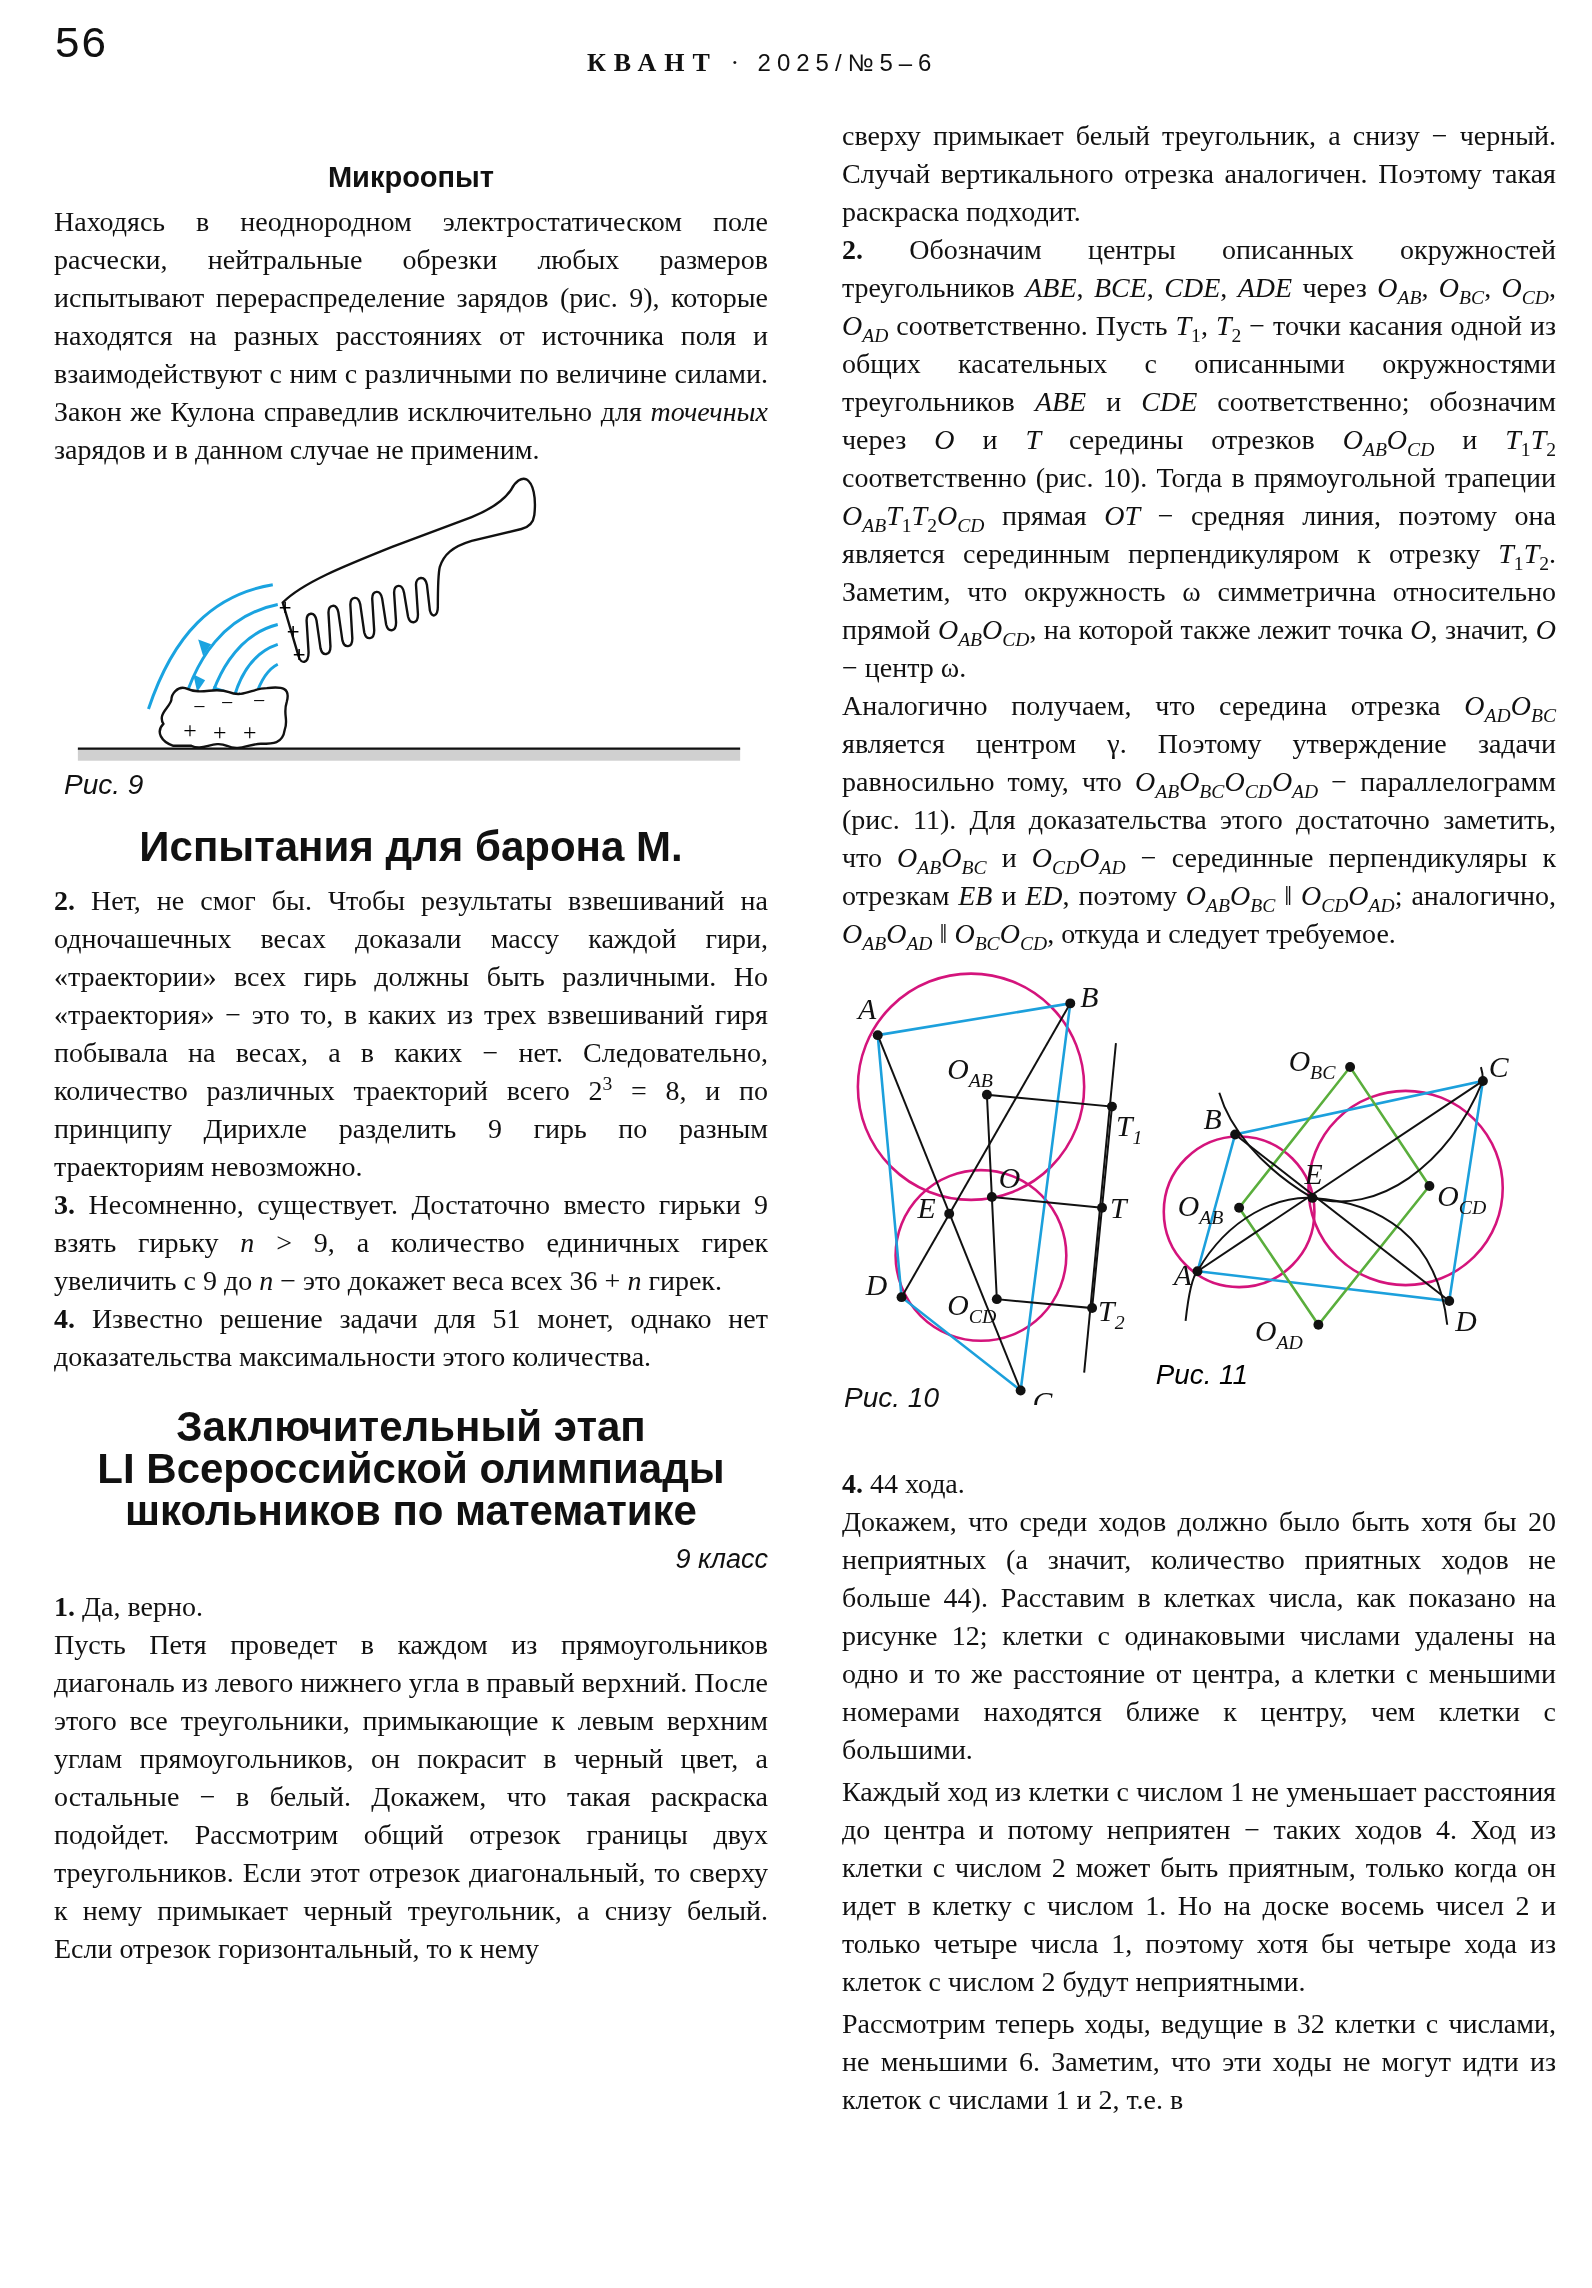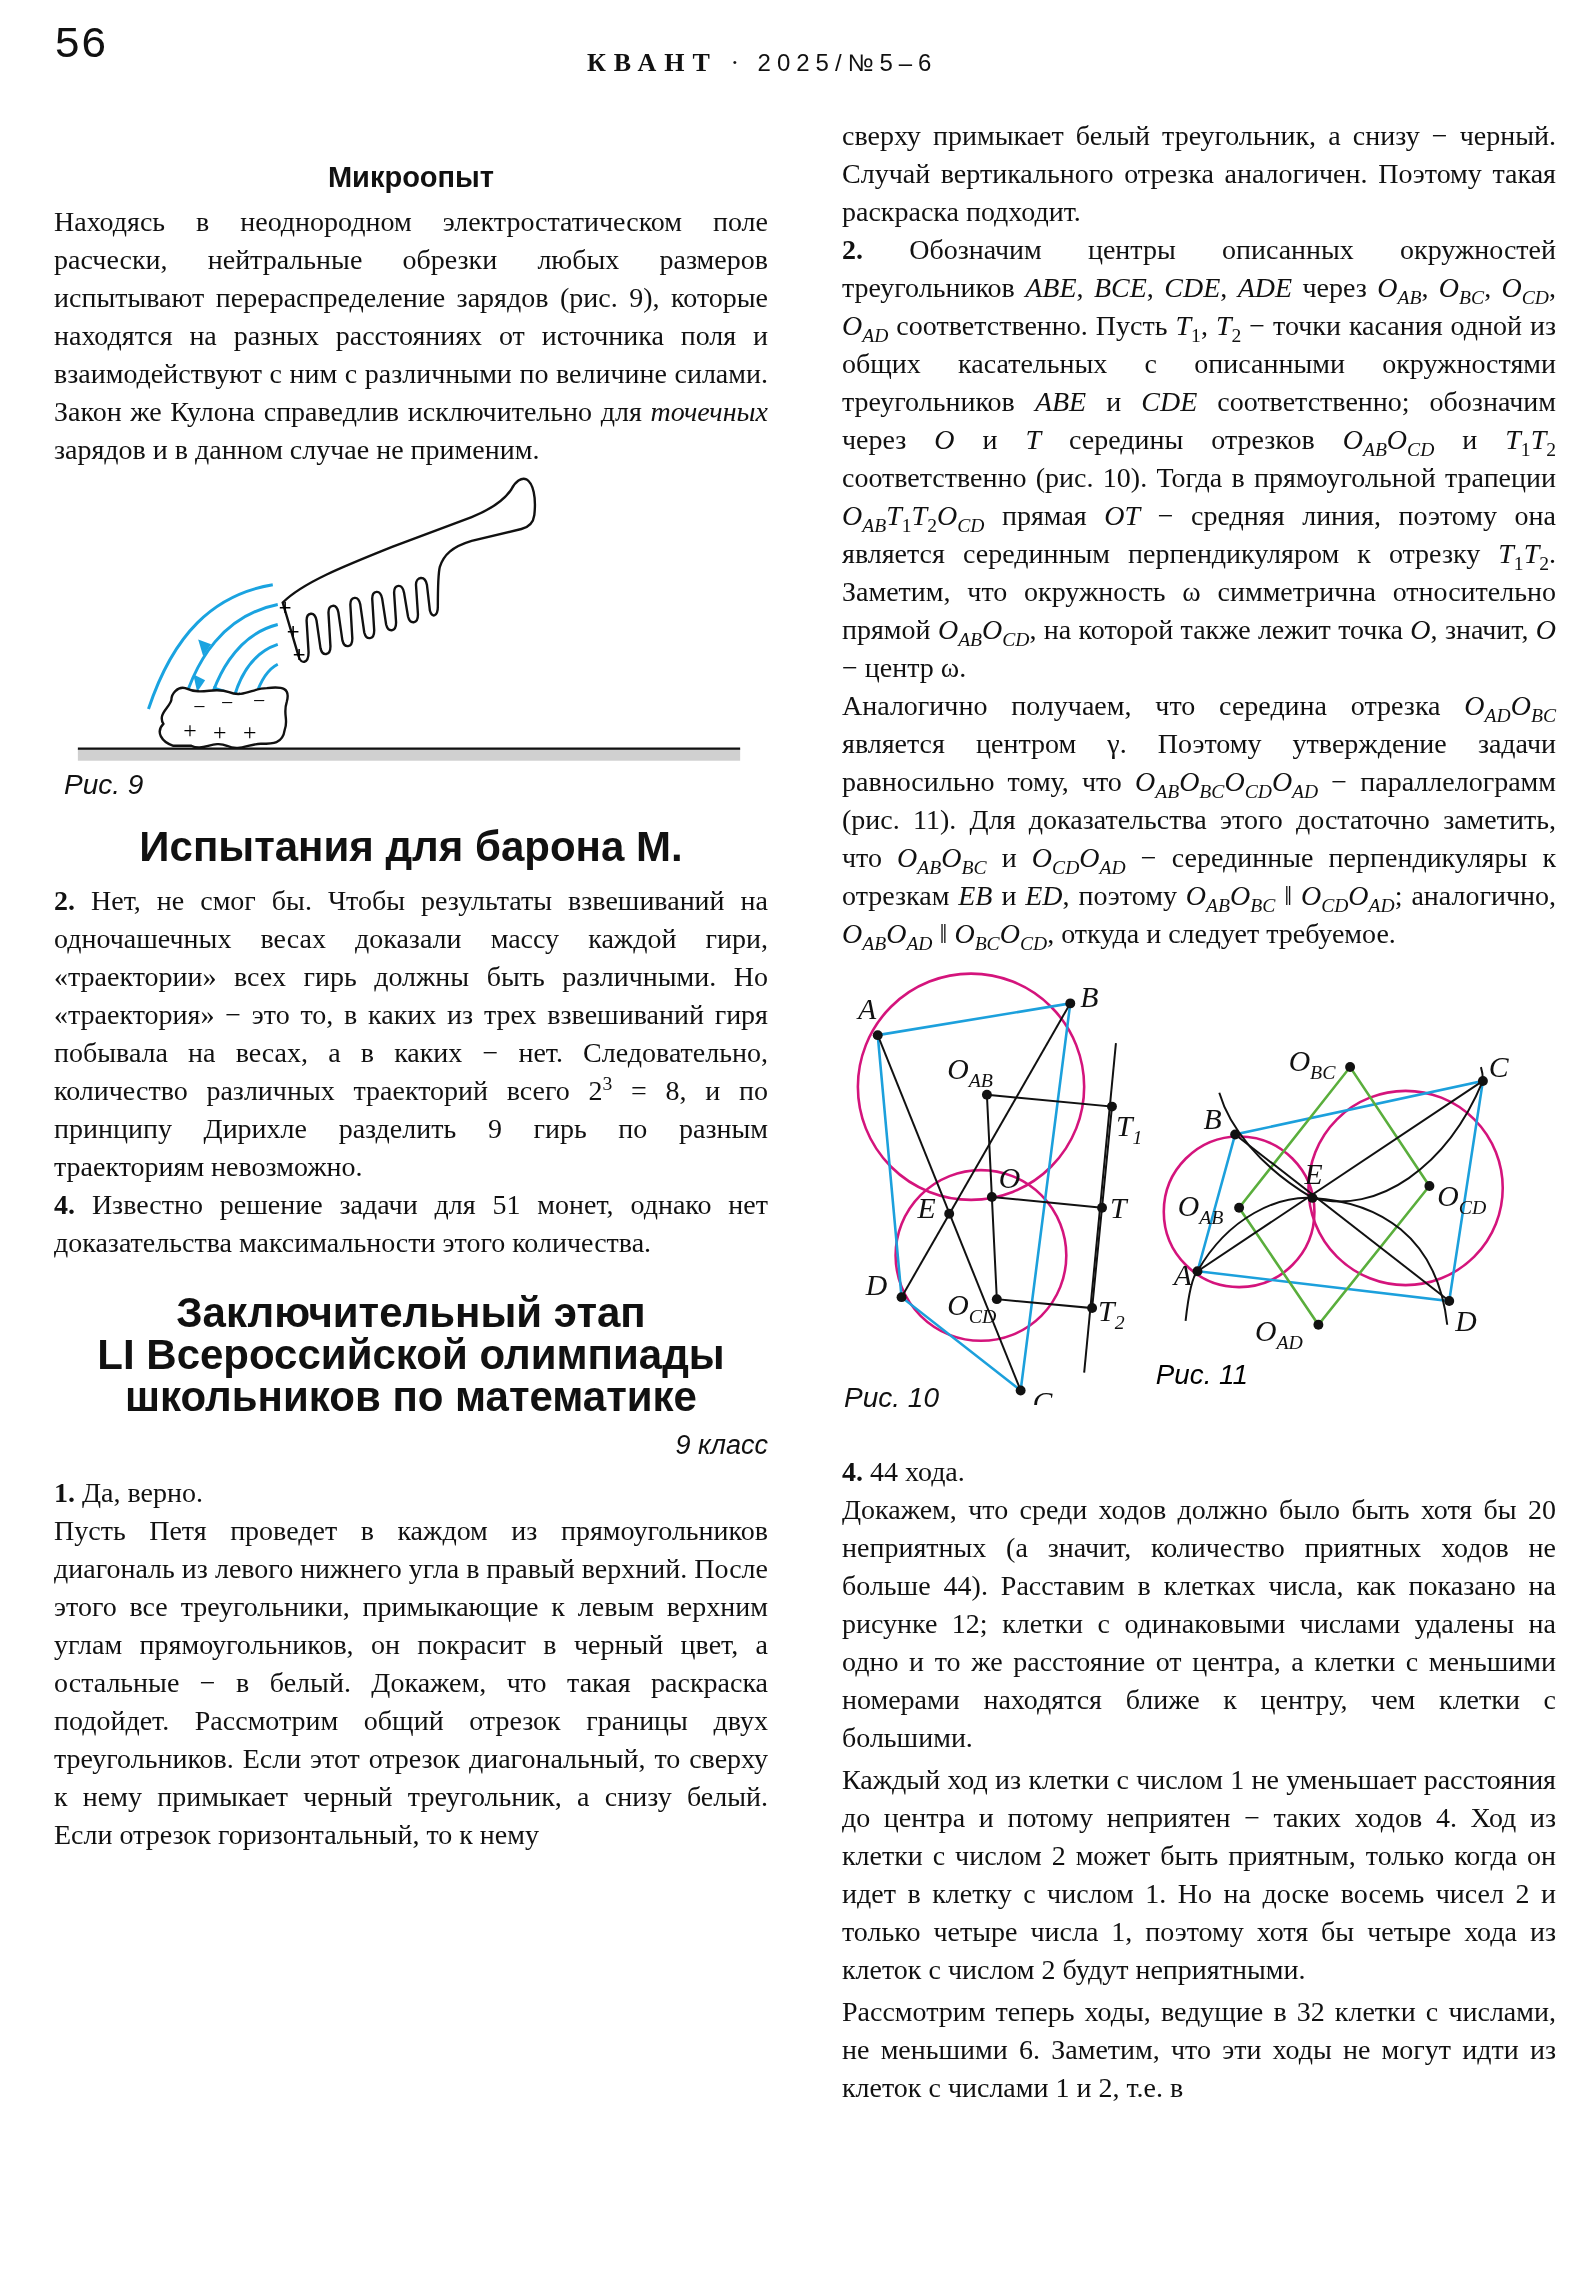--- a/index.html
+++ b/index.html
@@ -70,20 +70,21 @@
     <text x="160" y="266" font-size="24">+</text>
     <text x="190" y="266" font-size="24">+</text>
 
     <line x1="24" y1="275" x2="690" y2="275" stroke="#111" stroke-width="2.4"></line>
     <rect x="24" y="276" width="666" height="11" fill="#d0d0d0"></rect>
   </svg>
   <div class="cap" style="margin:2px 0 22px 10px;">Рис. 9</div>
 
   <h2 class="sec-title h-big" style="margin-bottom:14px;">Испытания для барона М.</h2>
   <p><span class="b">2.</span> <span>Нет, не смог бы. Чтобы результаты взвешиваний на одночашечных весах доказали массу каждой гири, «траектории» всех гирь должны быть различными. Но «траектория» − это то, в каких из трех взвешиваний гиря побывала на весах, а в каких − нет. Следовательно, количество различных траекторий всего 2</span><sup>3</sup><span> = 8, и по принципу Дирихле разделить 9 гирь по разным траекториям невозможно.</span></p>
+  <p><span class="b">3.</span> <span>Несомненно, существует. Достаточно вместо гирьки 9 взять гирьку </span><i class="m">n</i><span> &gt; 9, а количество единичных гирек увеличить с 9 до </span><i class="m">n</i><span> − это докажет веса всех 36 + </span><i class="m">n</i><span> гирек.</span></p>
   <p><span class="b">4.</span> <span>Известно решение задачи для 51 монет, однако нет доказательства максимальности этого количества.</span></p>
 
   <div class="gap" style="height:30px"></div>
   <h2 class="sec-title h-big">
     <span>Заключительный этап</span><br>
     <span>LI Всероссийской олимпиады</span><br>
     <span>школьников по математике</span>
   </h2>
   <div class="subtitle">9 класс</div>
   <p><span class="b">1.</span> <span>Да, верно.</span></p>
@@ -166,20 +167,20 @@
         <text x="166" y="218">E</text>
         <text x="38" y="250"><tspan>O</tspan><tspan font-size="20" dy="8">AB</tspan></text>
         <text x="150" y="104"><tspan>O</tspan><tspan font-size="20" dy="8">BC</tspan></text>
         <text x="300" y="240"><tspan>O</tspan><tspan font-size="20" dy="8">CD</tspan></text>
         <text x="116" y="376"><tspan>O</tspan><tspan font-size="20" dy="8">AD</tspan></text>
       </g>
       <text x="16" y="420" class="cap" font-style="italic" font-size="28" font-family="Liberation Sans, sans-serif">Рис. 11</text>
       <text x="-294" y="420" font-size="28" font-family="Liberation Sans, sans-serif" font-style="italic"></text>
     </svg>
   </div>
-  <div class="cap" style="margin:-26px 0 36px 2px;">Рис. 10</div>
+  <div class="cap" style="margin:-26px 0 48px 2px;">Рис. 10</div>
 
   <p><span class="b">4.</span> <span>44 хода.</span></p>
   <p>Докажем, что среди ходов должно было быть хотя бы 20 неприятных (а значит, количество приятных ходов не больше 44). Расставим в клетках числа, как показано на рисунке 12; клетки с одинаковыми числами удалены на одно и то же расстояние от центра, а клетки с меньшими номерами находятся ближе к центру, чем клетки с большими.</p>
   <p style="margin-top:4px">Каждый ход из клетки с числом 1 не уменьшает расстояния до центра и потому неприятен − таких ходов 4. Ход из клетки с числом 2 может быть приятным, только когда он идет в клетку с числом 1. Но на доске восемь чисел 2 и только четыре числа 1, поэтому хотя бы четыре хода из клеток с числом 2 будут неприятными.</p>
   <p style="margin-top:4px">Рассмотрим теперь ходы, ведущие в 32 клетки с числами, не меньшими 6. Заметим, что эти ходы не могут идти из клеток с числами 1 и 2, т.е. в</p>
 </div>
 
 
 </body></html>

